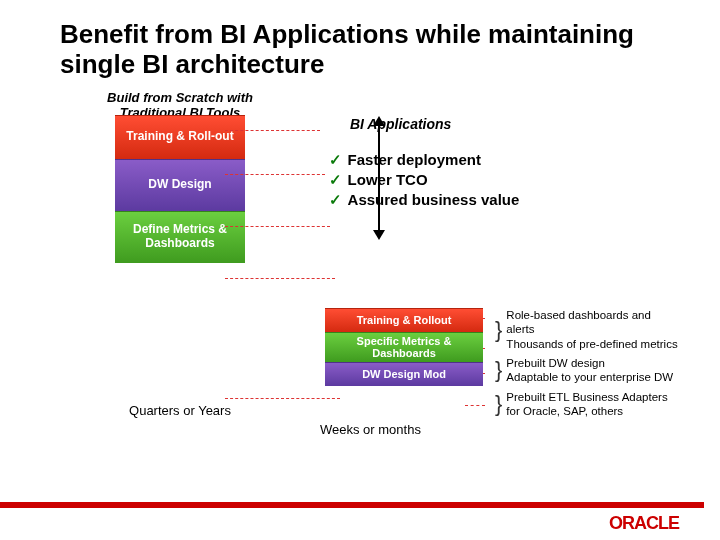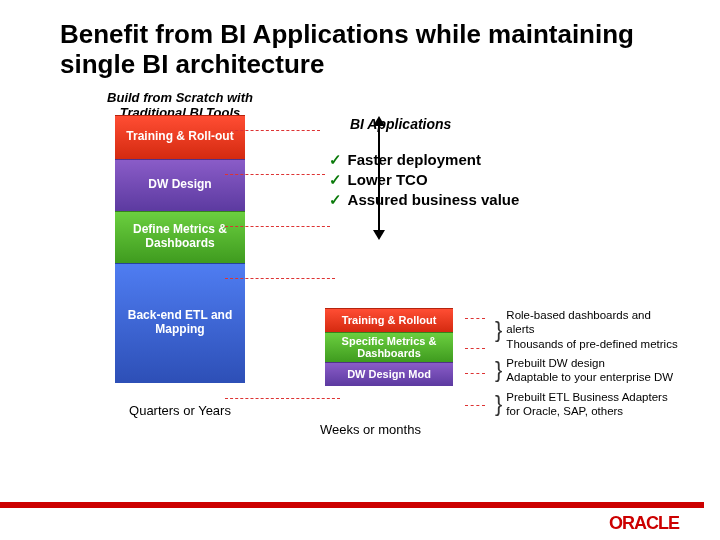--- a/index.html
+++ b/index.html
@@ -20,21 +20,21 @@
   .col-right-header { font-weight: bold; font-style: italic; font-size: 14px; margin-left: 30px; margin-top: 26px; }
   .arrow-wrap { position: absolute; top: 28px; left: 50px; width: 18px; height: 120px; }
   .arrow { position: absolute; left: 8px; top: 0; width: 2px; height: 120px; background: #000; }
   .arrow::before { content:""; position:absolute; top:-2px; left:-5px; border-left:6px solid transparent; border-right:6px solid transparent; border-bottom:10px solid #000; }
   .arrow::after  { content:""; position:absolute; bottom:-2px; left:-5px; border-left:6px solid transparent; border-right:6px solid transparent; border-top:10px solid #000; }
 
   .benefits { position: absolute; top: 60px; left: 9px; font-size: 15px; font-weight: bold; }
   .benefits div { line-height: 1.35; }
   .check { color: #0a7a0a; margin-right: 6px; font-weight: bold; }
 
-  .stack-right { position: absolute; top: 218px; left: 5px; width: 128px; }
+  .stack-right { position: absolute; top: 218px; left: 5px; width: 158px; }
   .block-sm { text-align:center; color:#fff; font-weight:bold; font-size:11px; display:flex; align-items:center; justify-content:center; padding:3px 4px; line-height:1.1; border-top:1px solid rgba(0,0,0,.15); height:24px; }
   .s-red    { background: linear-gradient(#ff4d33,#d42a10);}
   .s-green  { background: linear-gradient(#6bcf3f,#3f9b1f); height:30px;}
   .s-purple { background: linear-gradient(#8a5cc8,#5c3aa0);}
   .s-blue   { background: linear-gradient(#4f7df2,#2d4fb6); height:32px;}
 
   .desc { position: absolute; top: 218px; left: 175px; font-size: 11.5px; line-height: 1.25; }
   .desc-row { display: flex; align-items: center; }
   .brace { font-size: 22px; color:#333; margin-right: 4px; line-height: 0.8; }
   .desc-group { margin-bottom: 5px; }
@@ -54,21 +54,20 @@
 <div class="title">Benefit from BI Applications while maintaining single BI architecture</div>
 
 <div class="content">
 
   <div class="col-left">
     <div class="col-left-header">Build from Scratch with Traditional BI Tools</div>
     <div class="stack-left">
       <div class="block b-red">Training &amp; Roll-out</div>
       <div class="block b-purple">DW Design</div>
       <div class="block b-green">Define Metrics &amp; Dashboards</div>
-      <div class="block b-blue">Back-end ETL and Mapping</div>
     </div>
     <div class="timeline-left">Quarters or Years</div>
   </div>
 
   <div class="dashed" style="top:40px; left:165px; width:95px;"></div>
   <div class="dashed" style="top:84px; left:165px; width:100px;"></div>
   <div class="dashed" style="top:136px; left:165px; width:105px;"></div>
   <div class="dashed" style="top:188px; left:165px; width:110px;"></div>
   <div class="dashed" style="top:308px; left:165px; width:115px;"></div>
   <div class="dashed" style="top:228px; left:405px; width:20px;"></div>

